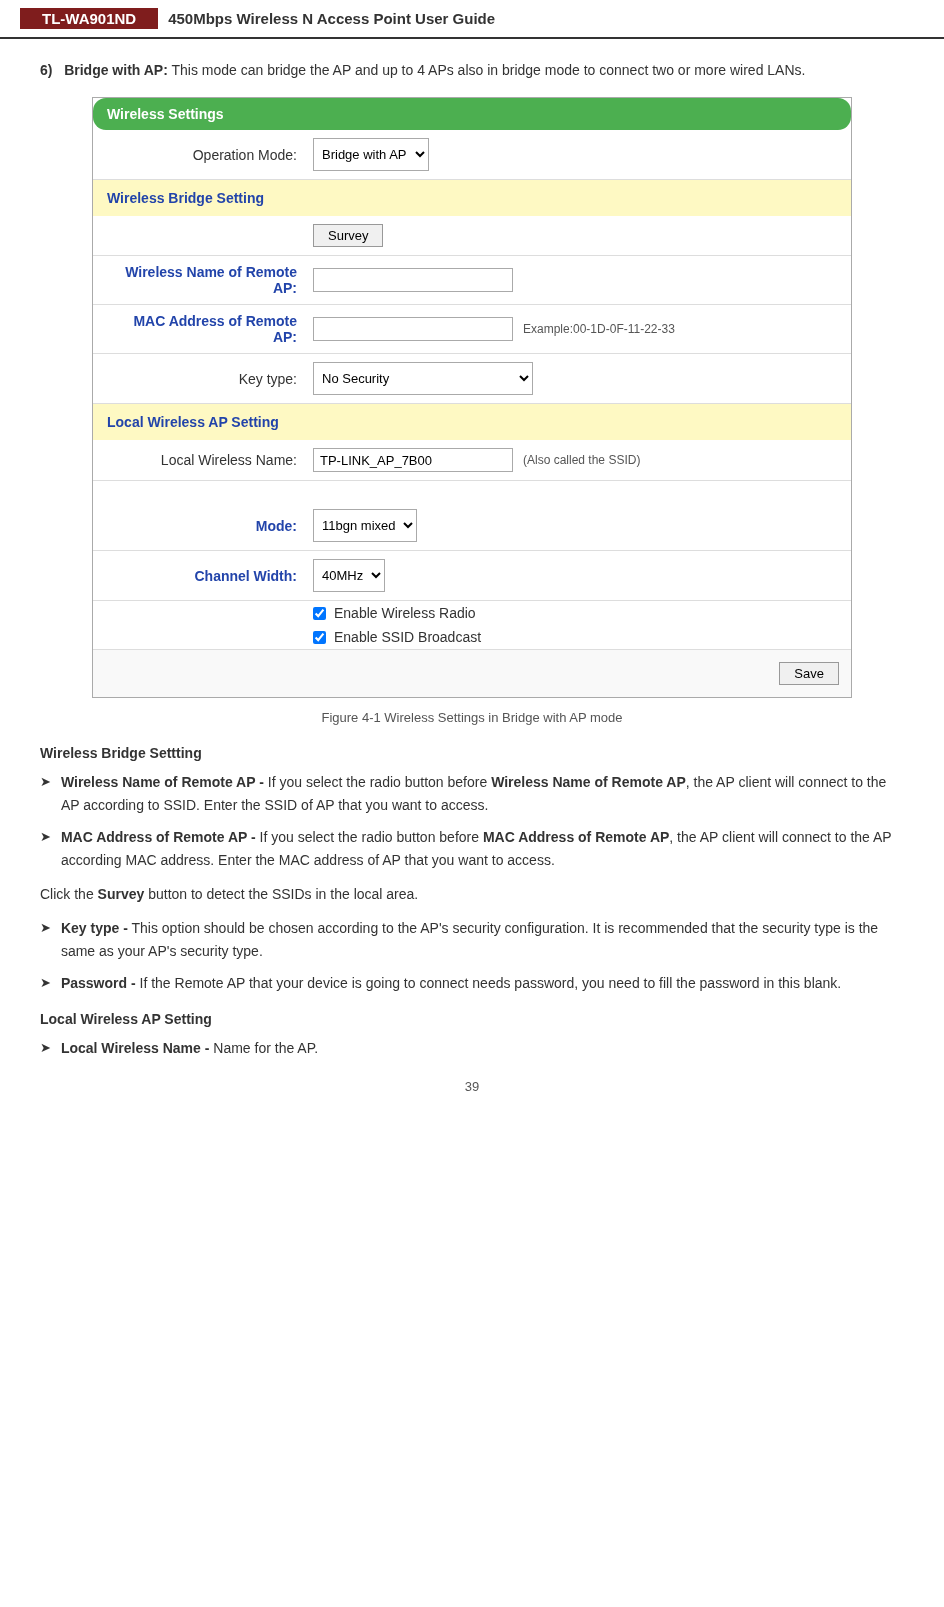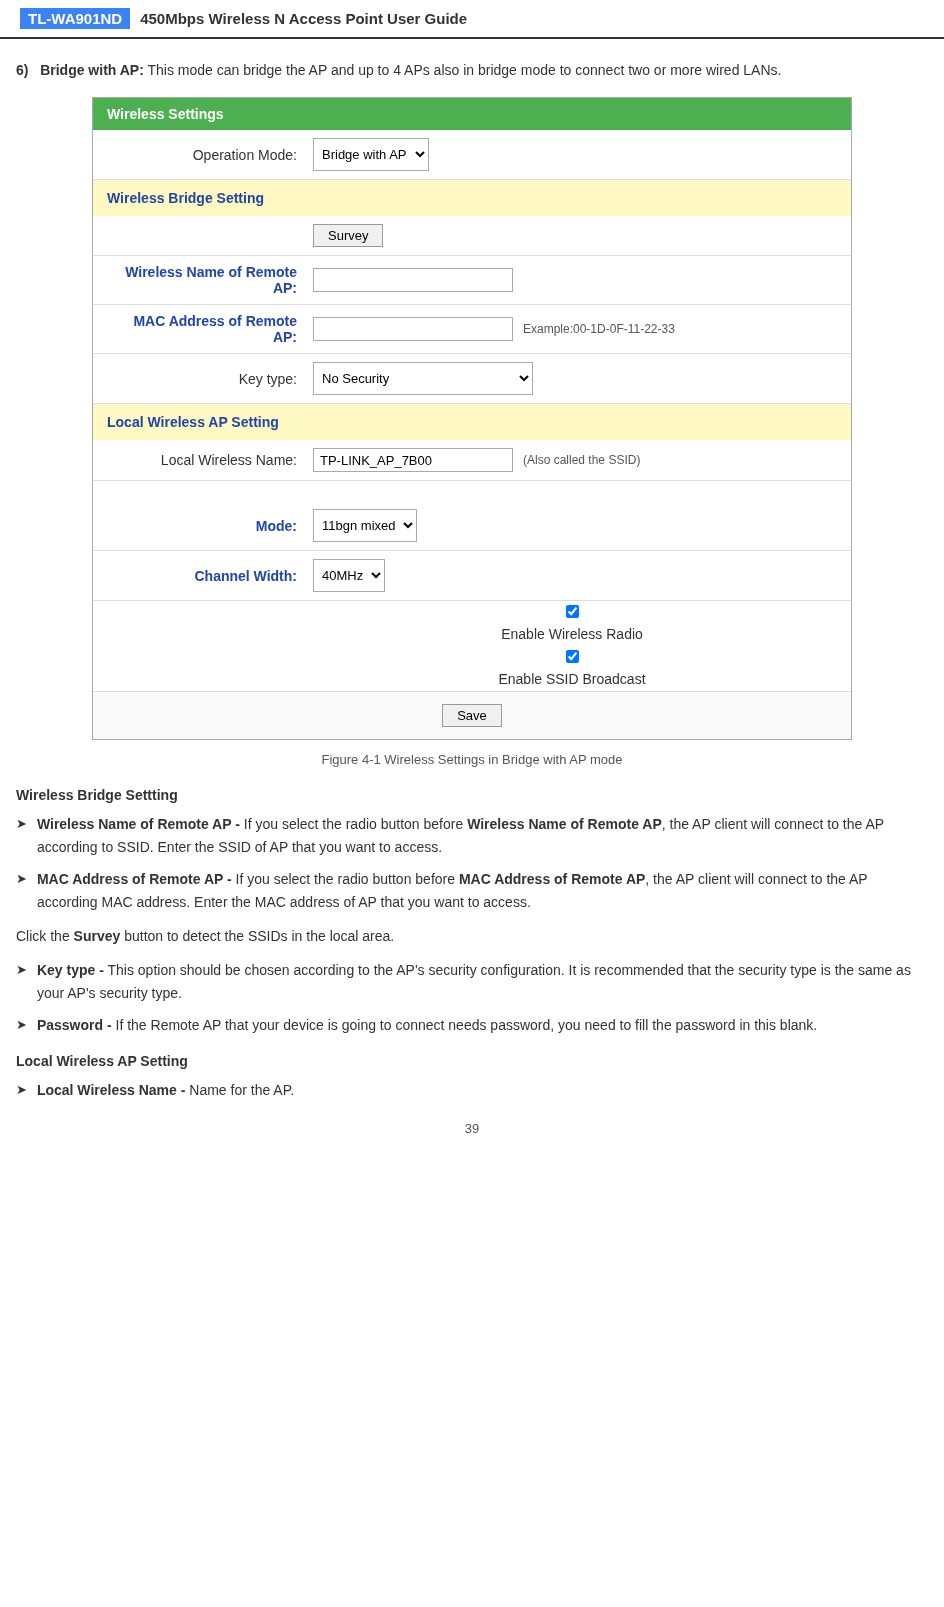--- a/index.html
+++ b/index.html
@@ -14,30 +14,30 @@
       background: #fff;
       border-bottom: 2px solid #333;
       padding: 8px 20px;
       display: flex;
       align-items: center;
       gap: 10px;
     }
     .page-header .model {
       font-weight: bold;
       font-size: 15px;
-      background: #3b82f6;
+      background: #7f1d1d;
       color: #fff;
-      padding: 2px 8px;
+      padding: 2px 22px;
     }
     .page-header .subtitle {
       font-size: 15px;
       font-weight: bold;
     }
     .content {
-      padding: 20px 16px;
+      padding: 20px 40px;
     }
     .section-intro {
       margin-bottom: 16px;
       line-height: 1.6;
     }
     .section-intro .num {
       font-weight: bold;
     }
     .wireless-settings-box {
       border: 1px solid #aaa;
@@ -45,20 +45,21 @@
       width: 760px;
       margin-left: auto;
       margin-right: auto;
     }
     .ws-header {
       background: #4CAF50;
       color: #fff;
       font-weight: bold;
       font-size: 14px;
       padding: 8px 14px;
+      border-radius: 13px;
     }
     .ws-row {
       display: flex;
       align-items: center;
       padding: 8px 20px;
       border-bottom: 1px solid #ddd;
     }
     .ws-row:last-child {
       border-bottom: none;
     }
@@ -112,25 +113,24 @@
     .sub-header-text {
       font-weight: bold;
       color: #2244aa;
       font-size: 14px;
     }
     .ws-checkbox-row {
       display: flex;
       align-items: center;
       padding: 4px 20px 4px 220px;
       gap: 8px;
-      flex-direction: column;
     }
     .ws-save-row {
       display: flex;
-      justify-content: center;
+      justify-content: flex-end;
       padding: 12px;
       border-top: 1px solid #ddd;
       background: #f9f9f9;
     }
     .figure-caption {
       text-align: center;
       font-size: 13px;
       color: #555;
       margin-bottom: 20px;
     }

